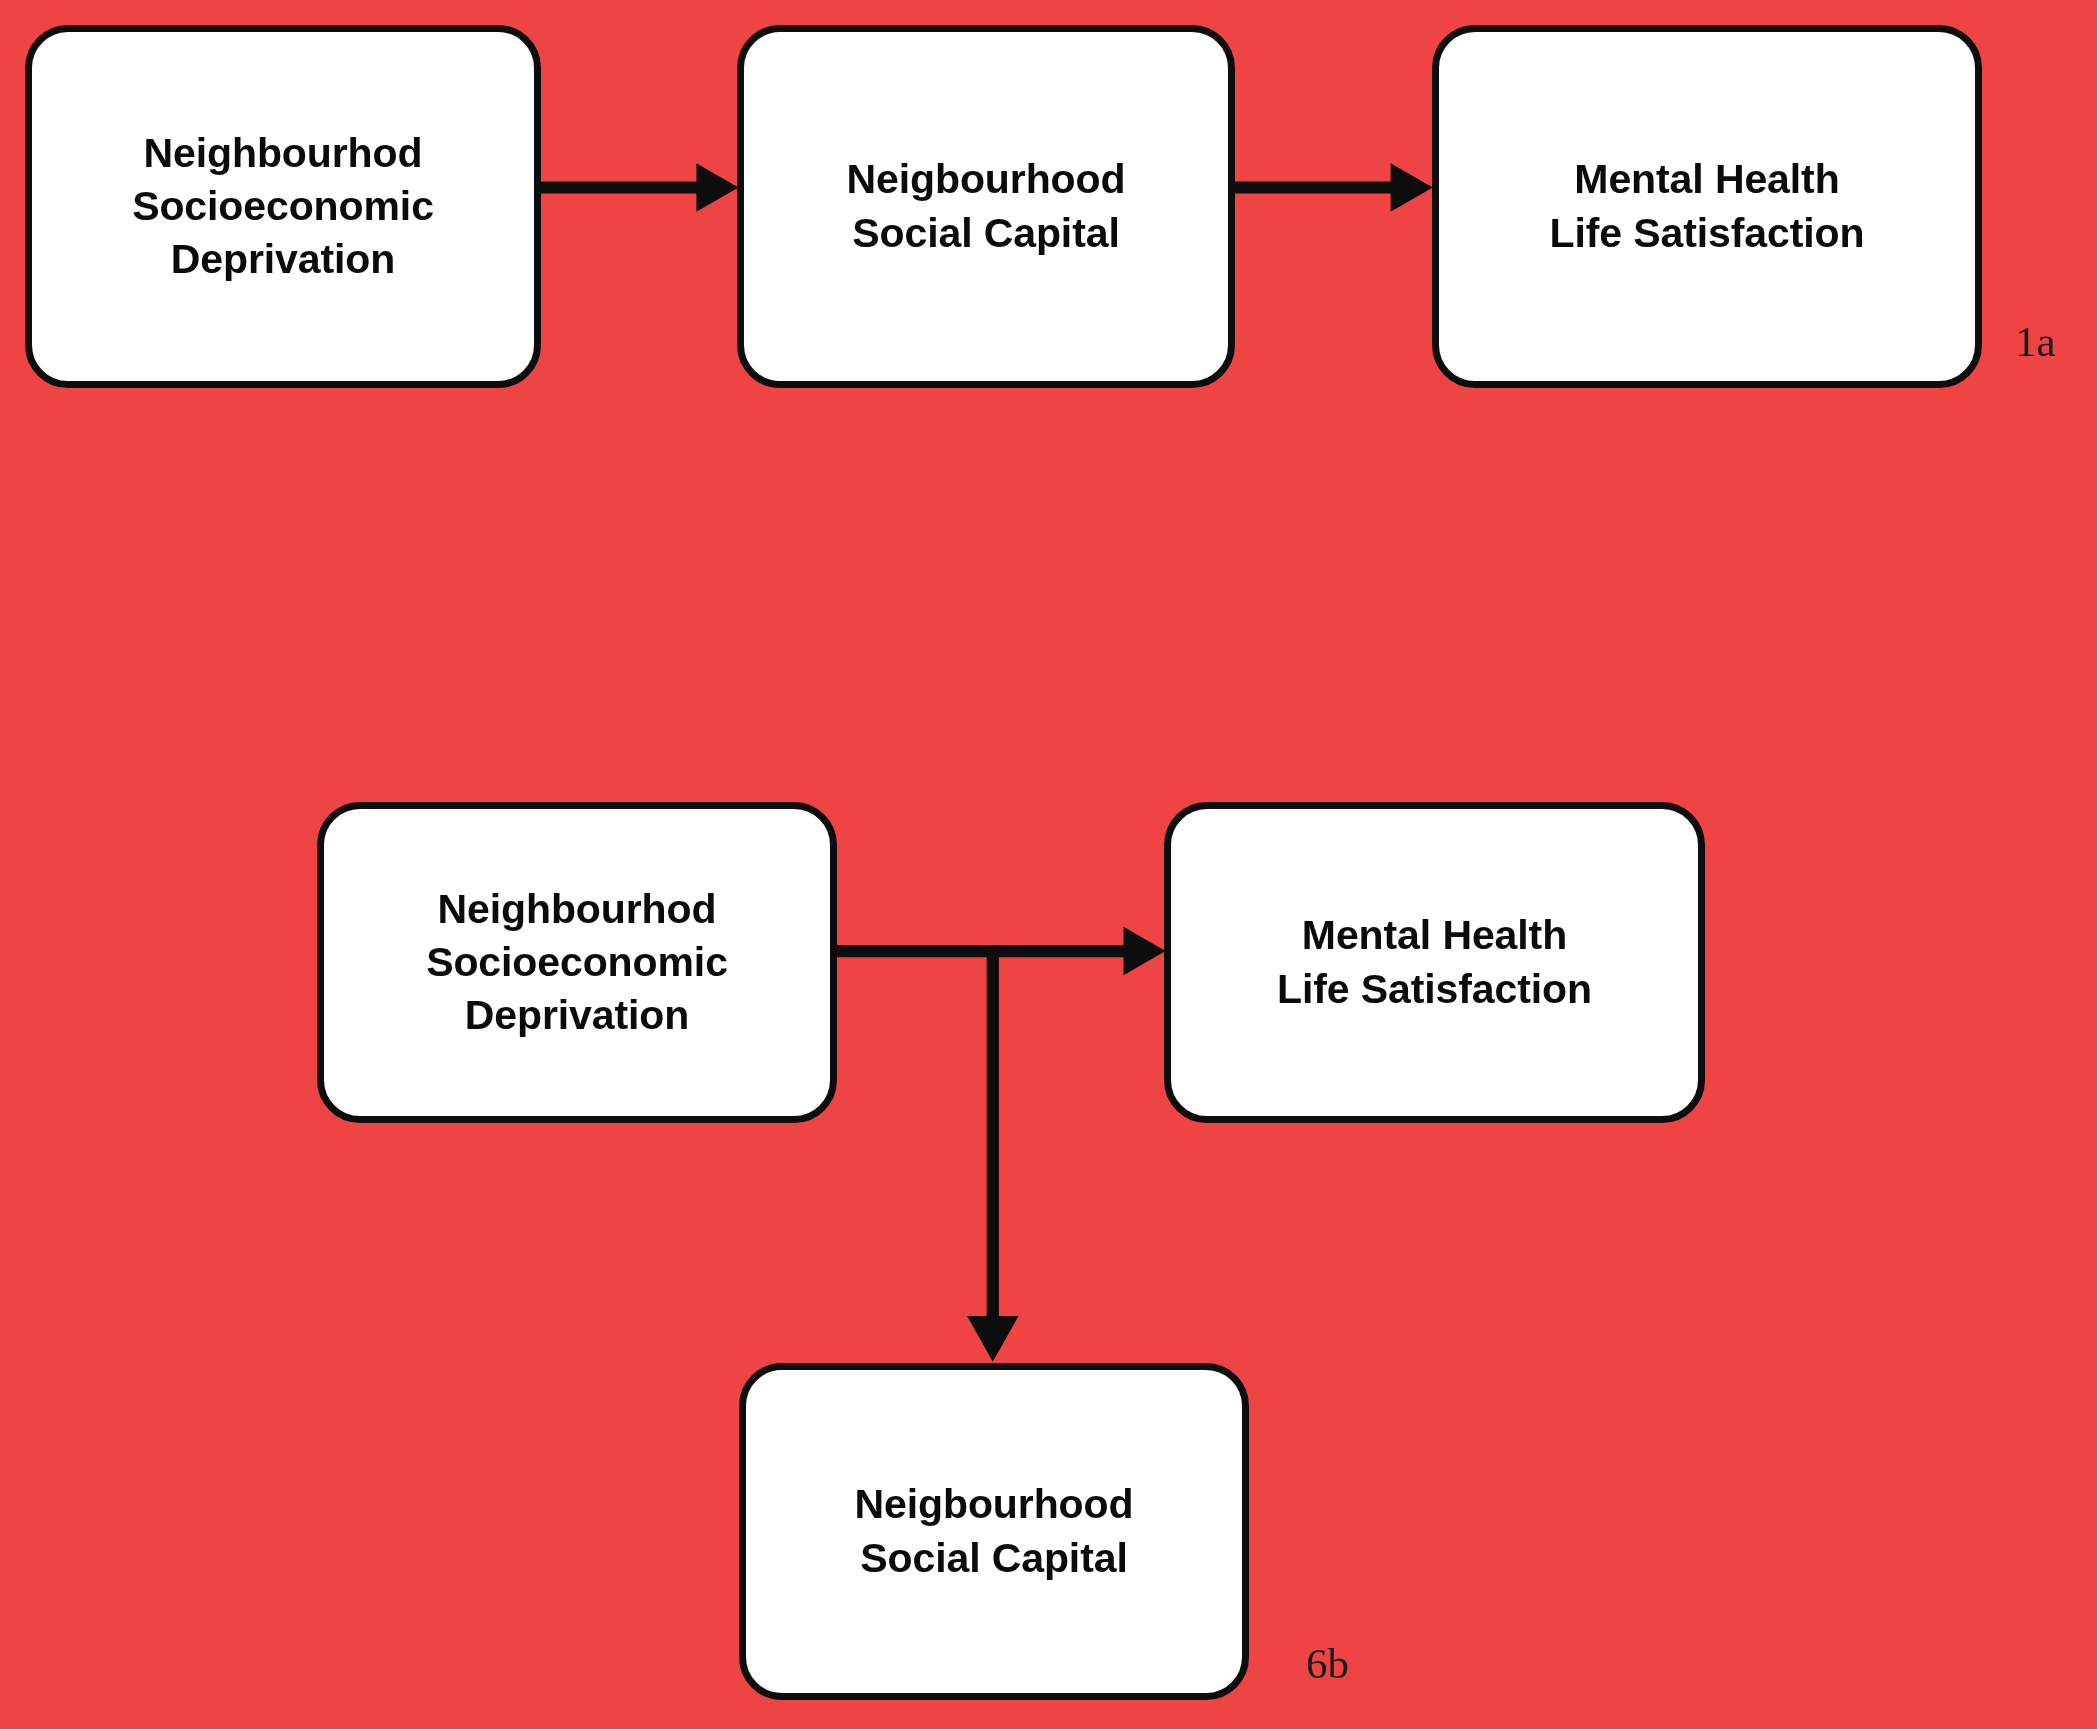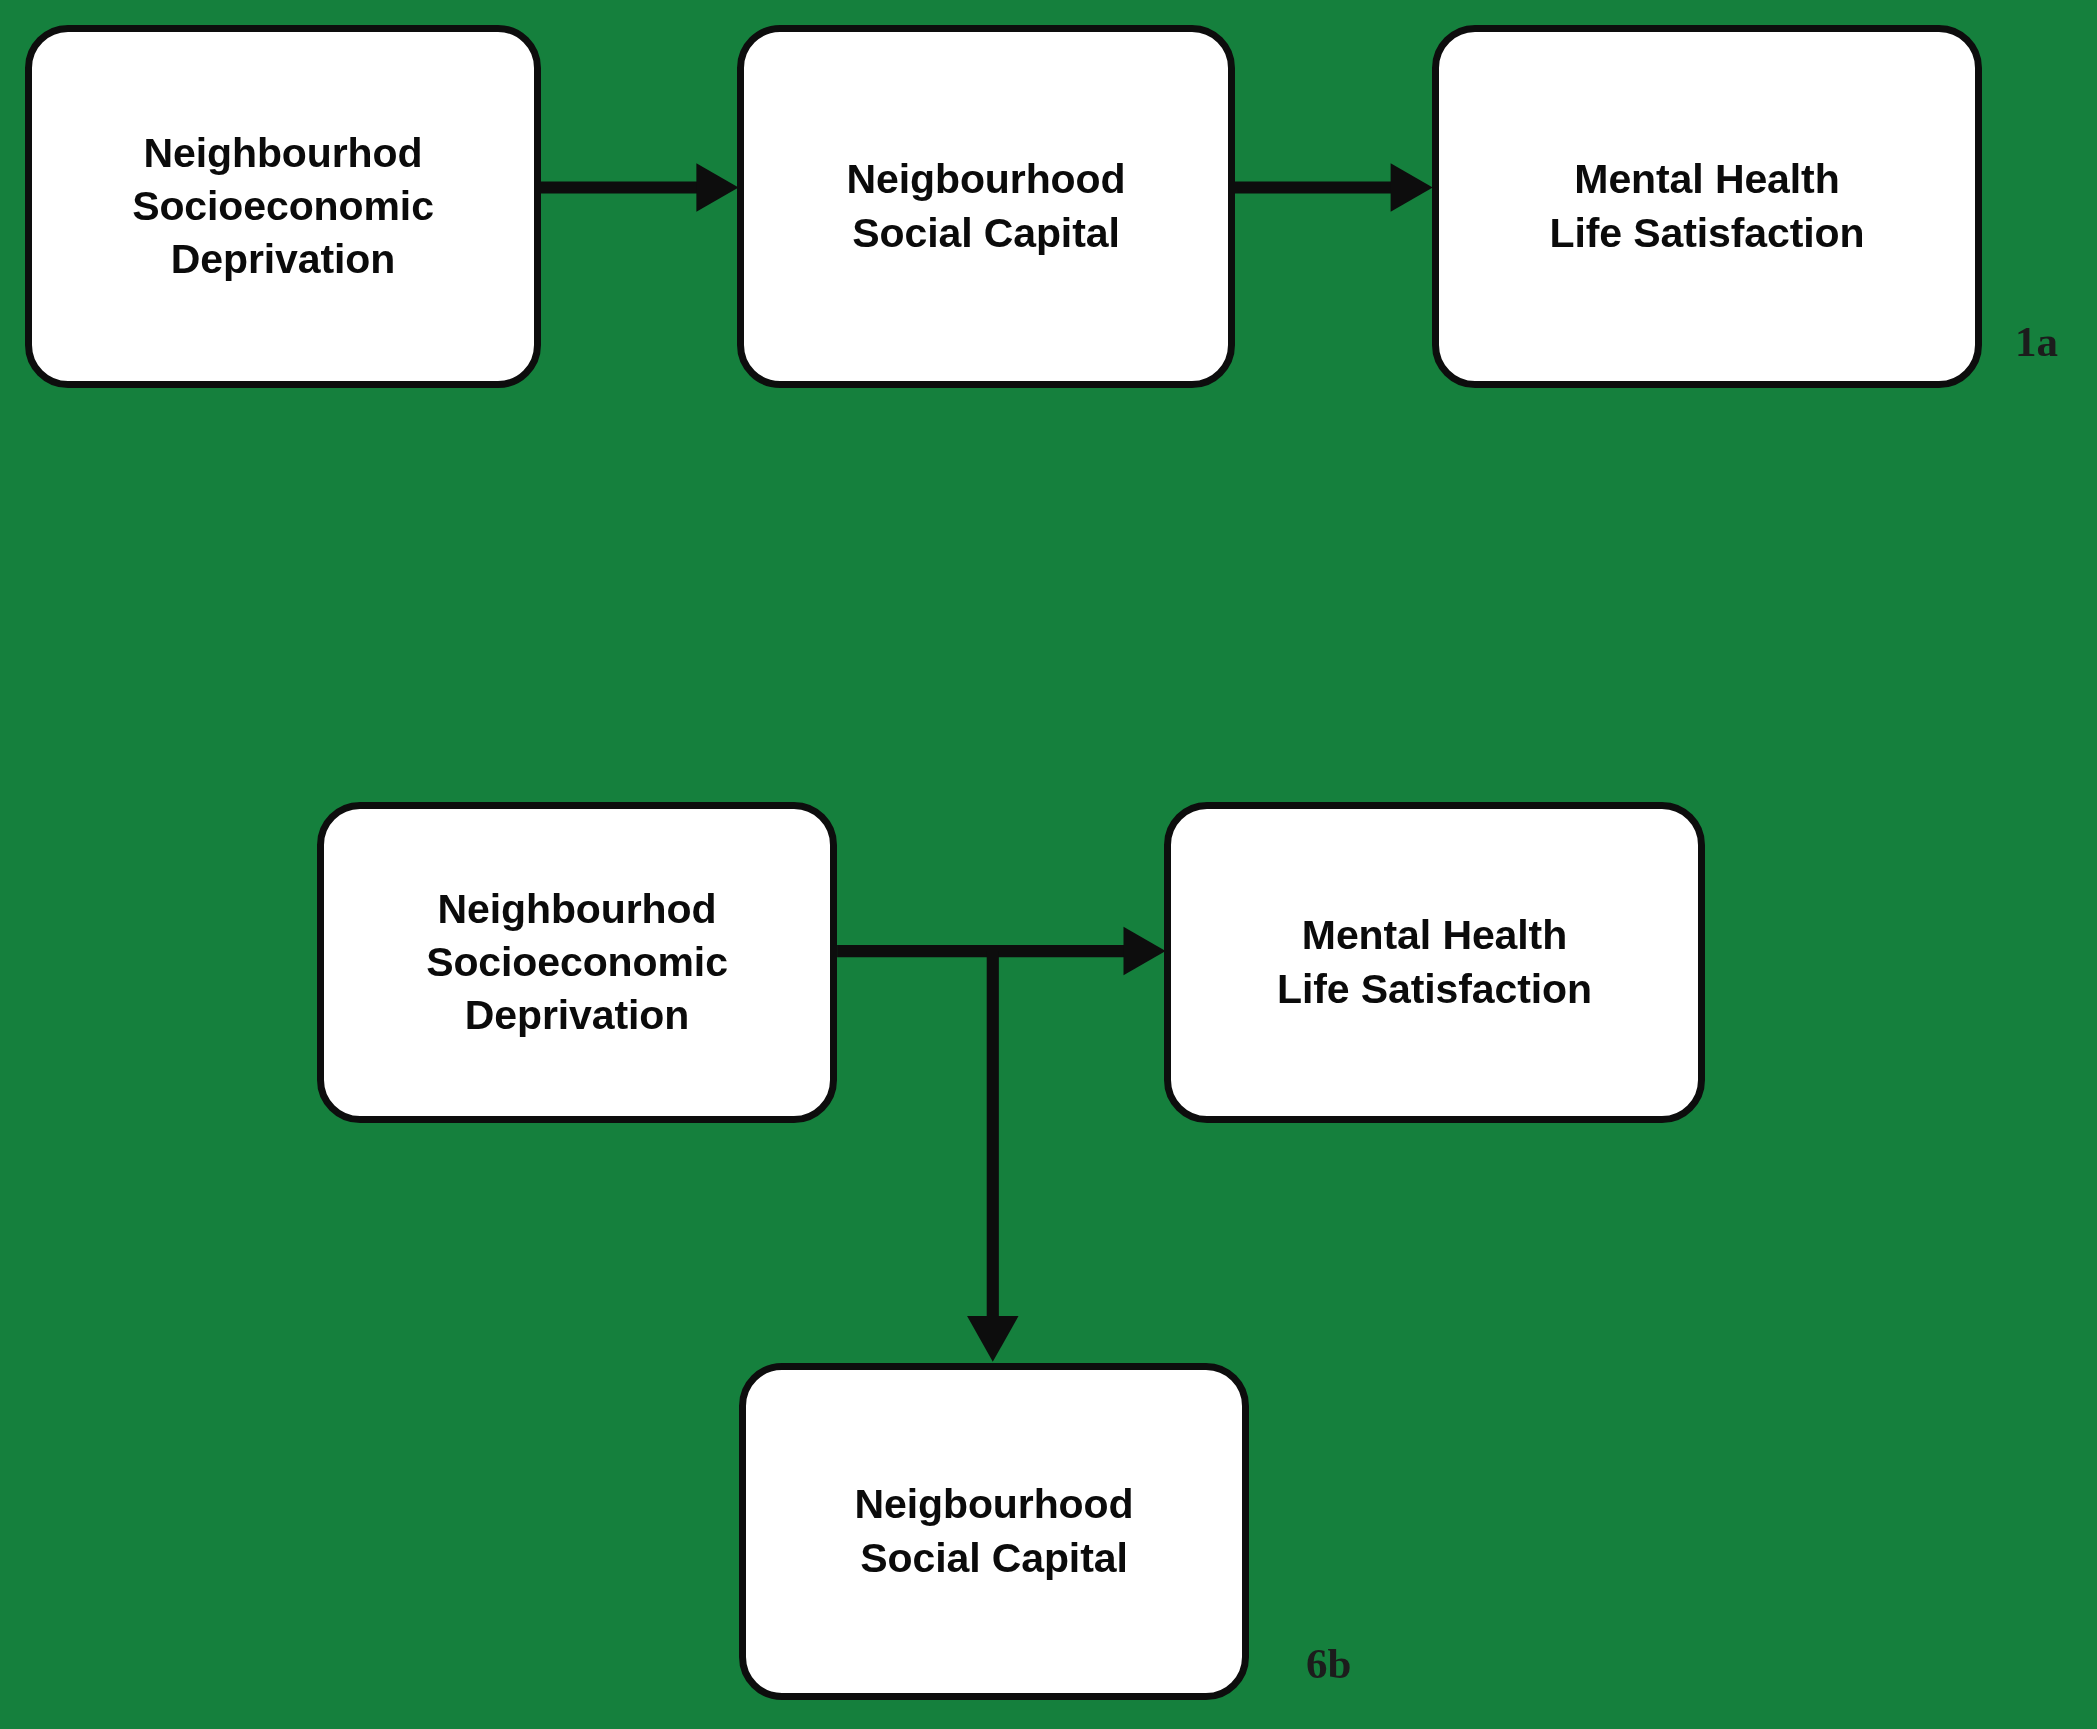--- a/index.html
+++ b/index.html
@@ -8,21 +8,21 @@
     padding: 0;
     background: #ffffff;
   }
   body {
     font-family: "Liberation Sans", sans-serif;
   }
   #canvas {
     position: relative;
     width: 2097px;
     height: 1730px;
-    background: #15803d;
+    background: #ef4444;
     overflow: hidden;
   }
   .node {
     position: absolute;
     box-sizing: border-box;
     background: #ffffff;
     border: 7.9px solid #0d0d0d;
     border-radius: 43px;
     display: flex;
     align-items: center;
@@ -48,21 +48,21 @@
   #node-1b-deprivation { left: 317px;  top: 802px; width: 520px;  height: 321px; }
   #node-1b-mental      { left: 1164px; top: 802px; width: 541px;  height: 321px; }
   #node-1b-capital     { left: 739px; top: 1363px; width: 510px;  height: 337px; }
 
   
   .fig-label {
     position: absolute;
     font-family: "Liberation Serif", serif;
     font-size: 43px;
     color: #1c1c1c;
-    font-weight: bold;
+    font-weight: normal;
     line-height: 1;
   }
   #fig-label-1a { left: 2015px; top: 320px; }
   #fig-label-1b { left: 1306px; top: 1642px; }
 
   
   #connectors {
     position: absolute;
     left: 0;
     top: 0;

